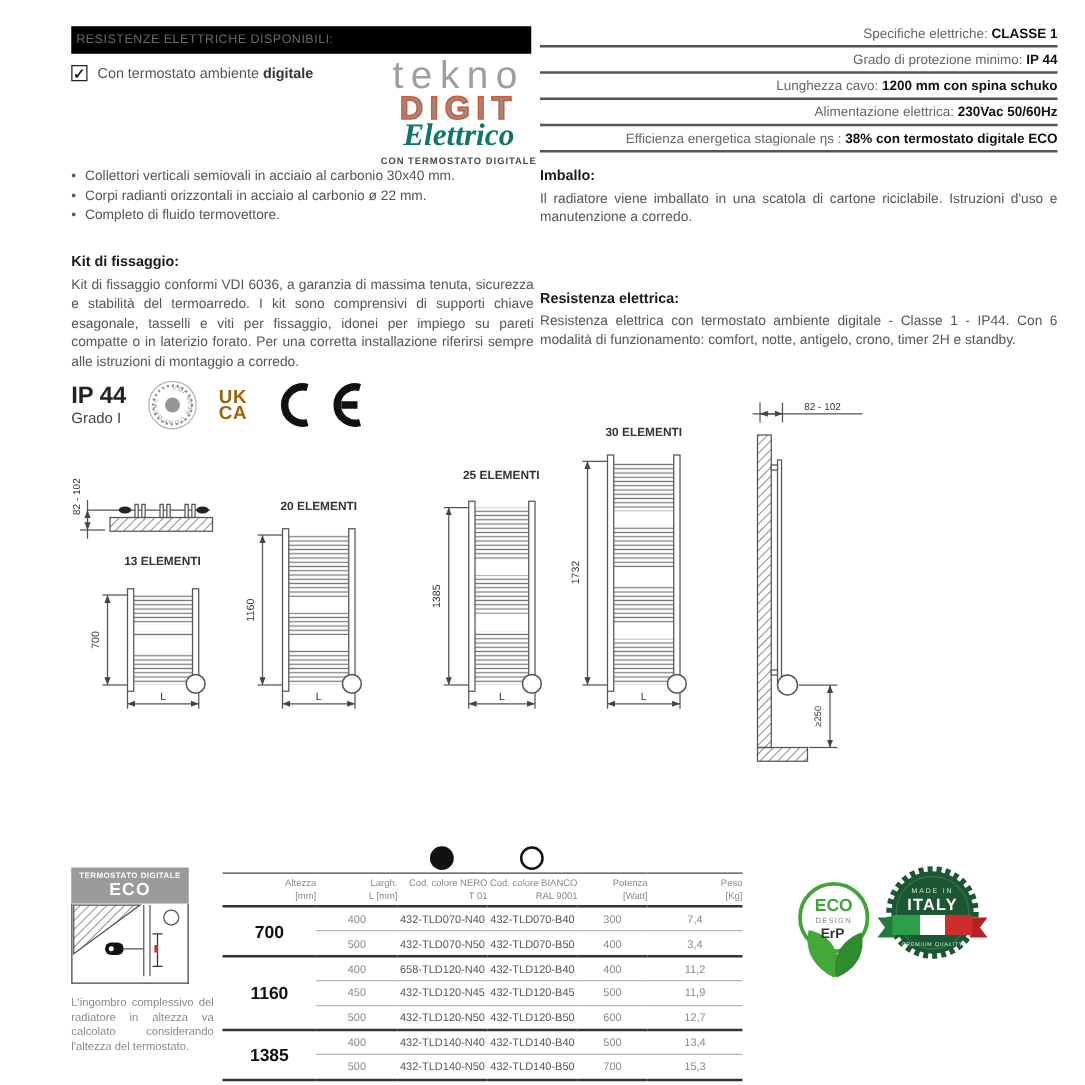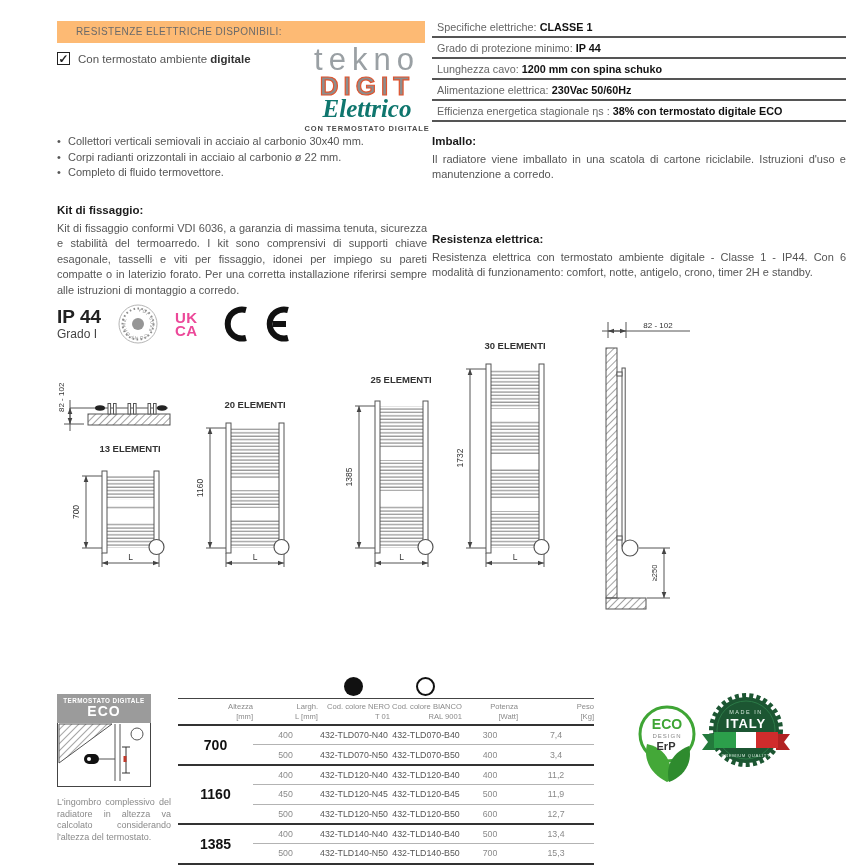--- a/index.html
+++ b/index.html
@@ -1,51 +1,51 @@
 <!DOCTYPE html>
 <html><head>
 <meta charset="utf-8">
 <style>
   * { margin:0; padding:0; box-sizing:border-box; }
   body { background:#fff; font-family:"Liberation Sans", sans-serif; }
   .page { position:relative; width:868px; height:868px; background:#fff; overflow:hidden; color:#3c3c3c; }
 
   
-  .res-bar { position:absolute; left:57px; top:21px; width:368px; height:22px; background:#fdba74;
-             font-size:10px; color:#6a6a6a; letter-spacing:.4px; line-height:22px; padding-left:19px; }
+  .res-bar { position:absolute; left:57px; top:21px; width:368px; height:22px; background:#000000;
+             font-size:10px; color:#6a6a6a; letter-spacing:.4px; line-height:22px; padding-left:4px; }
   .chk-row { position:absolute; left:57px; top:52px; display:flex; align-items:center; font-size:11.5px; color:#555; }
   .chk { width:13px; height:13px; border:1.6px solid #222; margin-right:8px; display:flex; align-items:center; justify-content:center;
          font-size:12px; font-weight:bold; color:#222; line-height:1; }
   .chk-bold { font-weight:bold; color:#333; }
 
   
   .logo { position:absolute; left:301px; top:46px; width:132px; text-align:center; }
   .logo-tekno { font-size:31px; font-weight:400; color:#9aa0a4; letter-spacing:6px; line-height:28px; }
   .logo-digit { font-size:26px; font-weight:bold; color:#8d8d8d; letter-spacing:5px; line-height:25px;
                 -webkit-text-stroke:1.2px #e0542e; }
   .logo-script { font-family:"Liberation Serif", serif; font-style:italic; font-weight:bold;
                  font-size:25px; color:#0f766e; line-height:24px; margin-top:-2px; }
   .logo-sub { font-size:7.5px; font-weight:bold; color:#4a4a4a; letter-spacing:.8px; margin-top:3px; }
 
   
   .specs { position:absolute; left:432px; top:18px; width:414px; }
-  .spec-row { border-bottom:2px solid #555; padding:3px 0 3px 5px; font-size:10.8px; color:#666; margin-bottom:1px; }
+  .spec-row { border-bottom:2px solid #555; padding:3px 0 3px 5px; font-size:10.8px; color:#666; margin-bottom:1px;text-align:right; }
   .spec-row b { color:#111; margin-left:3px; }
 
   
   .tsec { position:absolute; font-size:11px; line-height:15.5px; color:#555; text-align:justify; }
   .tsec h3 { font-size:11.5px; color:#1a1a1a; margin-bottom:2px; text-align:left; }
   .bullets li { list-style:none; padding-left:11px; position:relative; text-align:left; }
   .bullets li::before { content:"•"; position:absolute; left:0; color:#555; }
 
   
   .certs { position:absolute; left:57px; top:303px; display:flex; align-items:center; gap:16px; }
   .ip-block .ip { font-size:19px; font-weight:bold; color:#222; line-height:20px; }
   .ip-block .cl { font-size:12px; color:#444; }
-  .ukca { font-size:15px; font-weight:bold; color:#ec4899; line-height:13px; letter-spacing:.5px; }
+  .ukca { font-size:15px; font-weight:bold; color:#a16207; line-height:13px; letter-spacing:.5px; }
 
   
   .drawings { position:absolute; left:40px; top:300px; }
   .drawings text { font-family:"Liberation Sans", sans-serif; fill:#333; }
 
   
   .eco-box { position:absolute; left:57px; top:694px; width:94px; }
   .eco-head { background:#9b9b9b; color:#fff; text-align:center; padding:3px 0 4px; }
   .eco-head .l1 { font-size:6.3px; font-weight:bold; letter-spacing:.4px; }
   .eco-head .l2 { font-size:14px; font-weight:bold; letter-spacing:1px; line-height:15px; }
@@ -329,21 +329,21 @@
           <tr class="group-end">
             <td>500</td>
             <td class="code">432-TLD070-N50</td>
             <td class="code">432-TLD070-B50</td>
             <td>400</td>
             <td>3,4</td>
           </tr>
           <tr>
             <td rowspan="3" class="altezza">1160</td>
             <td>400</td>
-            <td class="code">432-TLD120-N40</td>
+            <td class="code">658-TLD120-N40</td>
             <td class="code">432-TLD120-B40</td>
             <td>400</td>
             <td>11,2</td>
           </tr>
           <tr>
             <td>450</td>
             <td class="code">432-TLD120-N45</td>
             <td class="code">432-TLD120-B45</td>
             <td>500</td>
             <td>11,9</td>

